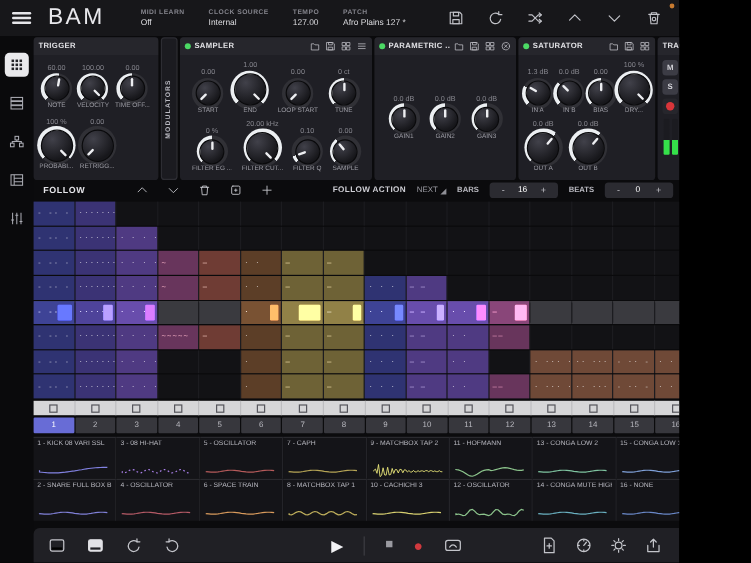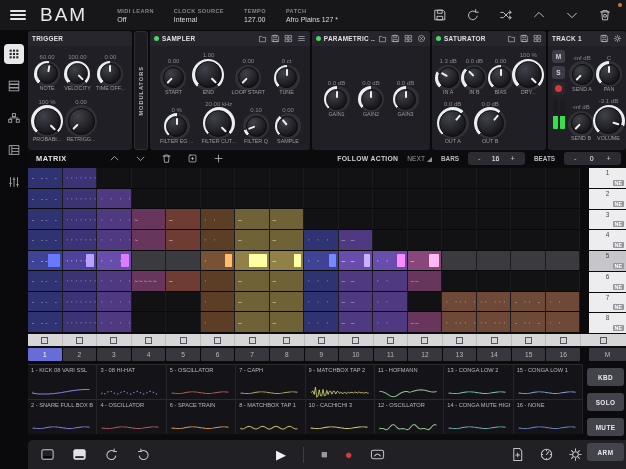--- a/index.html
+++ b/index.html
@@ -1,16 +1,16 @@
 <!DOCTYPE html>
 <html><head>
 <meta charset="utf-8">
 <style>
   html,body{margin:0;padding:0;background:#000;}
-  .app{position:relative;width:626px;height:469px;background:#0b0b0d;overflow:hidden;
+  .app{position:relative;width:566px;height:469px;background:#0b0b0d;overflow:hidden;
        font-family:"Liberation Sans",sans-serif;-webkit-font-smoothing:antialiased;}
   
   .topbar{position:absolute;left:0;top:0;right:0;height:30px;background:#17171a;display:flex;align-items:center;}
   .burger{width:16px;height:10px;margin-left:10px;display:flex;flex-direction:column;justify-content:space-between;cursor:pointer;}
   .burger i{display:block;height:2px;background:#e6e6ea;border-radius:1px;}
   .applogo{font-size:19px;font-weight:400;letter-spacing:2px;color:#e8e8ec;margin-left:14px;}
   .tb-fields{display:flex;margin-left:30px;gap:20px;}
   .tb-field{display:flex;flex-direction:column;justify-content:center;}
   .tb-label{font-size:5.6px;font-weight:bold;letter-spacing:.4px;color:#84848c;}
   .tb-value{font-size:7px;color:#dcdce0;margin-top:2px;white-space:nowrap;}
@@ -699,21 +699,21 @@
                 </div>
                 <div class="klab">VOLUME</div>
               </div>
             </div>
           </div>
         </div>
       </div>
   </div>
 
   <div class="mbar">
-    <span class="mtitle">MATRIX</span>
+    <span class="mtitle">FOLLOW</span>
     <span class="mb-icons" id="mb-icons">
         <span class="icn">
           <svg viewBox="0 0 16 16">
             <path d="M3 10l5-5 5 5"></path>
           </svg>
         </span>
         <span class="icn">
           <svg viewBox="0 0 16 16">
             <path d="M3 6l5 5 5-5"></path>
           </svg>

